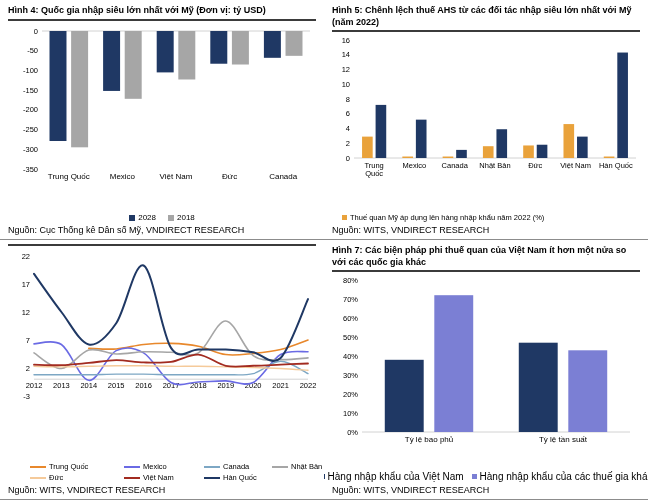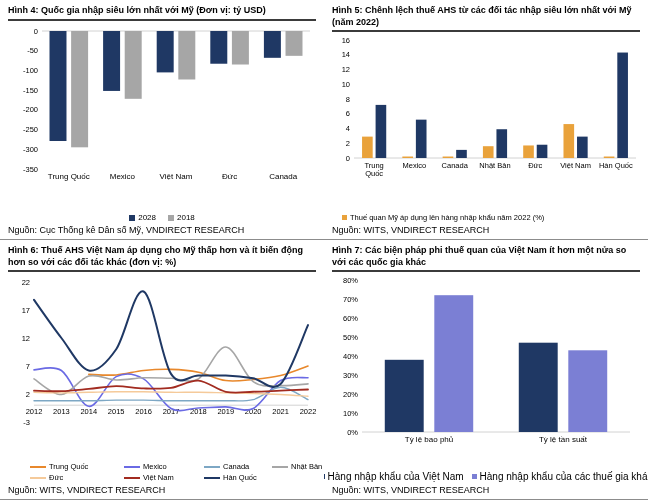--- a/index.html
+++ b/index.html
@@ -107,21 +107,20 @@
     <div class="legend legend--rows">
         <span class="legend-item">
           <span class="sw-sq-sm" style="background: rgb(233, 162, 59);"></span>
           <span>Thuế quan Mỹ áp dụng lên hàng nhập khẩu năm 2022 (%)</span>
         </span>
       </div>
     <div class="source">Nguồn:  WITS, VNDIRECT RESEARCH</div>
   </section>
 
   <section class="panel">
-    <h3 class="panel-title">Hình 6: Thuế AHS Việt Nam áp dụng cho Mỹ thấp hơn và ít biến động hơn so với các đối tác khác (đơn vị: %)</h3>
     <div class="title-rule"></div>
     <div class="chart-host"><svg width="308" height="170" viewBox="0 0 308 170">
           <text x="22" y="10.5" text-anchor="end" font-size="7.5" fill="#000">22</text>
           <text x="22" y="38.5" text-anchor="end" font-size="7.5" fill="#000">17</text>
           <text x="22" y="66.5" text-anchor="end" font-size="7.5" fill="#000">12</text>
           <text x="22" y="94.5" text-anchor="end" font-size="7.5" fill="#000">7</text>
           <text x="22" y="122.5" text-anchor="end" font-size="7.5" fill="#000">2</text>
           <text x="22" y="150.5" text-anchor="end" font-size="7.5" fill="#000">-3</text>
           <line x1="26" y1="131.2" x2="300" y2="131.2" stroke="#D2D2D2" stroke-width="1"></line>
           <text x="26" y="140.2" text-anchor="middle" font-size="7.5" fill="#000">2012</text>

